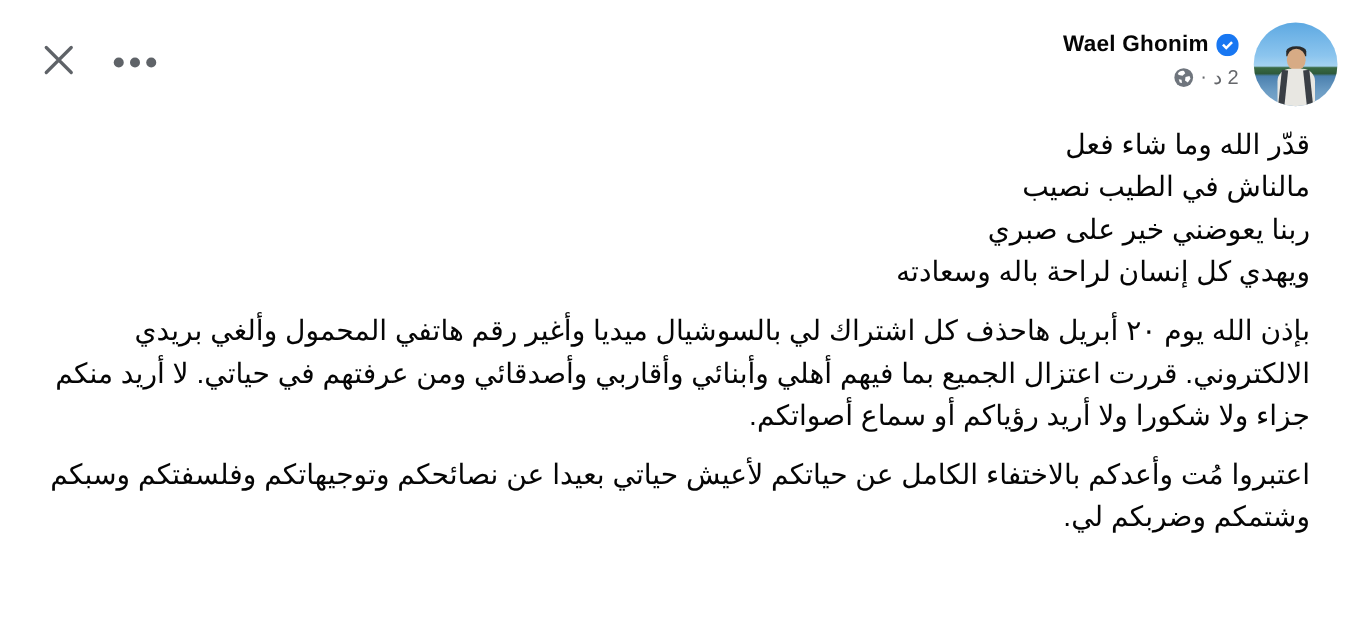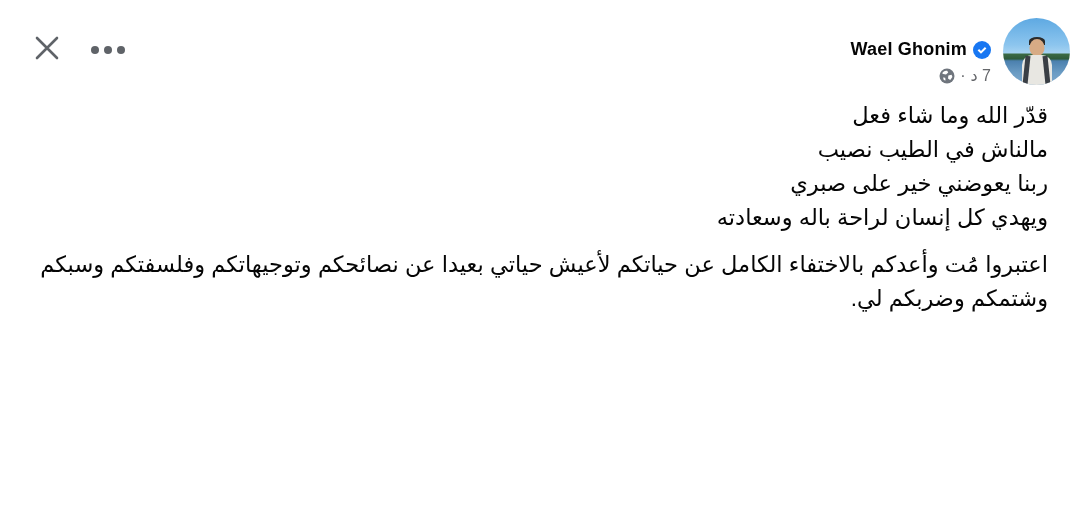--- a/index.html
+++ b/index.html
@@ -20,21 +20,21 @@
   .more-btn{
     position:absolute;left:88px;top:40px;
     width:40px;height:20px;
     background:none;border:none;padding:0;cursor:pointer;
     display:flex;align-items:center;justify-content:center;gap:5px;
   }
   .more-btn .dot{width:8px;height:8px;border-radius:50%;background:#5f6368;}
   
   .post-header{
     position:absolute;top:18px;right:8px;
-    display:flex;flex-direction:row;align-items:flex-end;
+    display:flex;flex-direction:row;align-items:flex-start;
   }
   .header-info{
     display:flex;flex-direction:column;align-items:flex-end;
     margin-right:12px;padding-top:7px;
   }
   .name-row{display:flex;align-items:center;gap:6px;}
   .author-name{
     font-weight:bold;font-size:18px;color:#050505;letter-spacing:0.2px;
     cursor:pointer;
   }
@@ -111,21 +111,21 @@
       <div class="name-row">
         <span class="author-name">Wael Ghonim</span>
         <span class="badge">
           <svg width="18" height="18" viewBox="0 0 16 16">
             <circle cx="8" cy="8" r="8" fill="#1877F2"></circle>
             <path d="M7.1 11.4 L4.1 8.4 L5.4 7.1 L7.1 8.8 L10.6 5.3 L11.9 6.6 Z" fill="#ffffff"></path>
           </svg>
         </span>
       </div>
       <div class="meta-row">
-        <span>7 د</span>
+        <span>2 د</span>
         <span>·</span>
         <span class="globe">
           <svg width="16" height="16" viewBox="0 0 16 16">
             <circle cx="8" cy="8" r="7.5" fill="#606770"></circle>
             <path d="M3.2 5.2 C4.2 3.2 6.2 2.2 8.2 2.8 L9.2 4.6 L7.0 6.6 L4.2 6.0 Z" fill="#ffffff"></path>
             <path d="M9.4 7.6 L12.6 6.8 L13.4 9.0 L11.2 12.0 L9.0 10.4 Z" fill="#ffffff"></path>
             <path d="M4.0 9.4 L6.2 9.8 L6.6 12.4 L4.8 12.0 Z" fill="#ffffff"></path>
           </svg>
         </span>
       </div>
@@ -137,16 +137,17 @@
       <span class="strap-l"></span>
       <span class="strap-r"></span>
     </div>
   </div>
 
   <div class="post-body">
     <p>قدّر الله وما شاء فعل
 مالناش في الطيب نصيب
 ربنا يعوضني خير على صبري
 ويهدي كل إنسان لراحة باله وسعادته</p>
+    <p>بإذن الله يوم ٢٠ أبريل هاحذف كل اشتراك لي بالسوشيال ميديا وأغير رقم هاتفي المحمول وألغي بريدي الالكتروني. قررت اعتزال الجميع بما فيهم أهلي وأبنائي وأقاربي وأصدقائي ومن عرفتهم في حياتي. لا أريد منكم جزاء ولا شكورا ولا أريد رؤياكم أو سماع أصواتكم.</p>
     <p>اعتبروا مُت وأعدكم بالاختفاء الكامل عن حياتكم لأعيش حياتي بعيدا عن نصائحكم وتوجيهاتكم وفلسفتكم وسبكم وشتمكم وضربكم لي.</p>
   </div>
 
 </div>
 
 </body></html>

